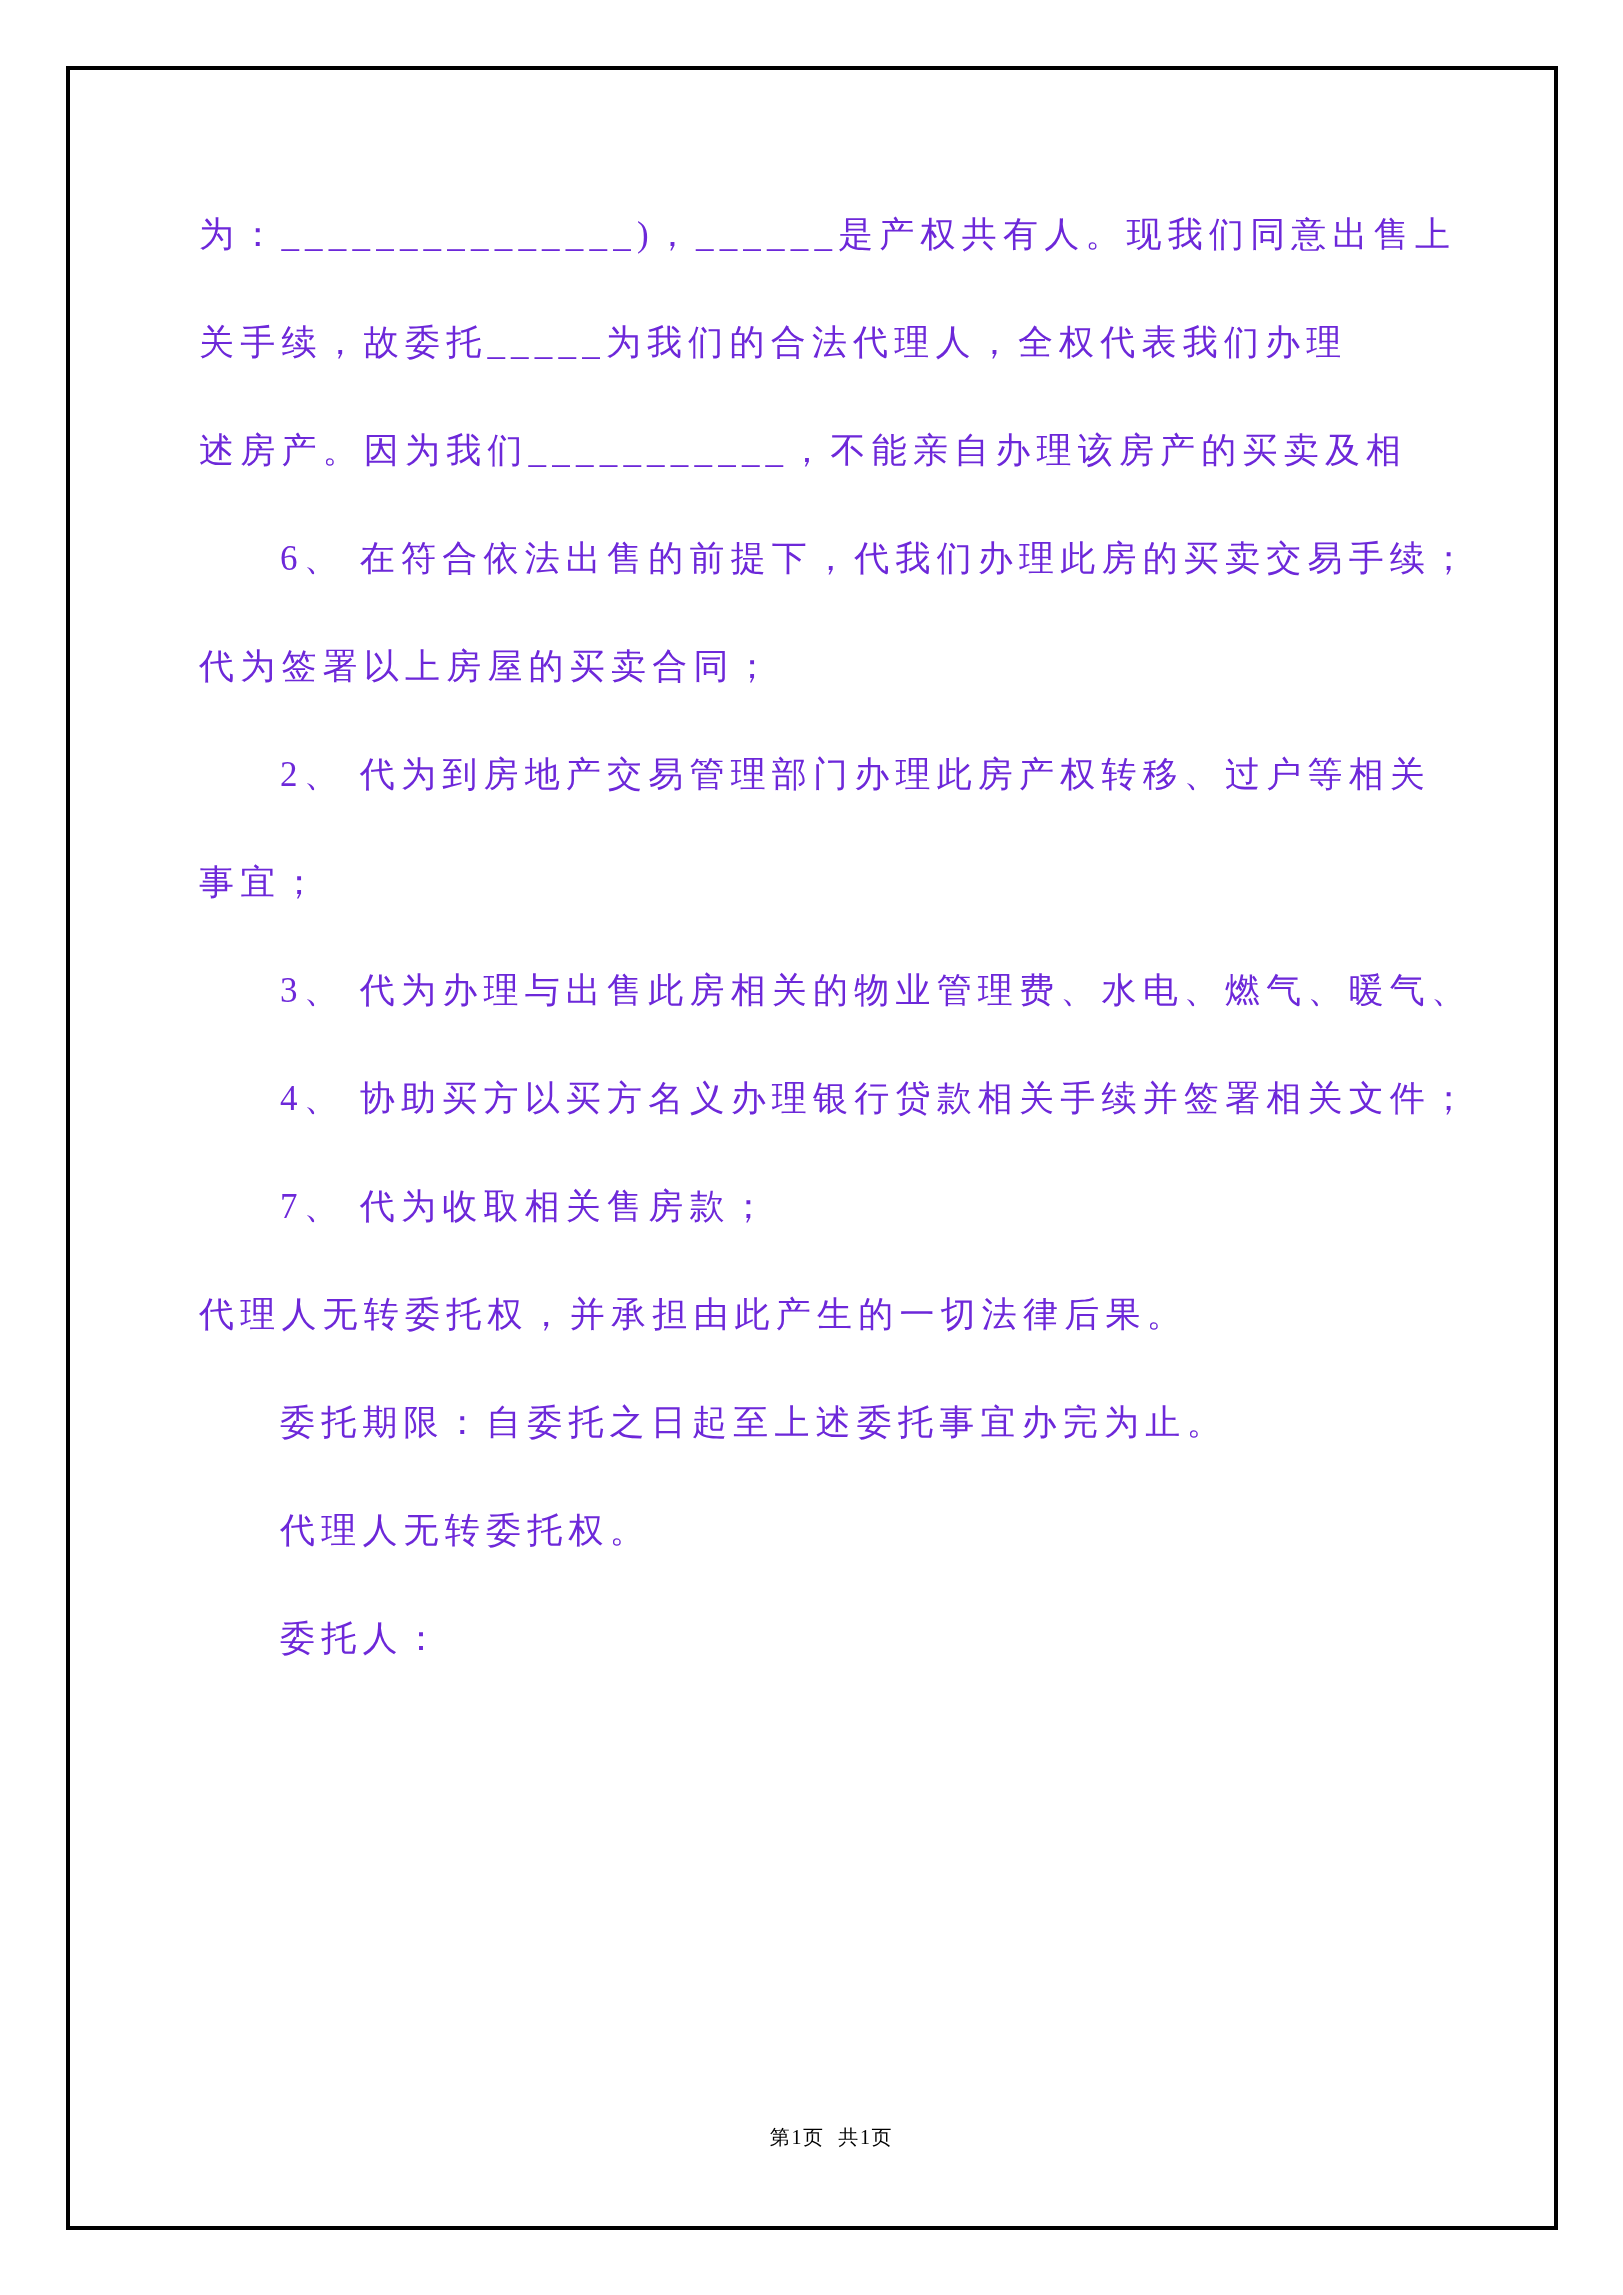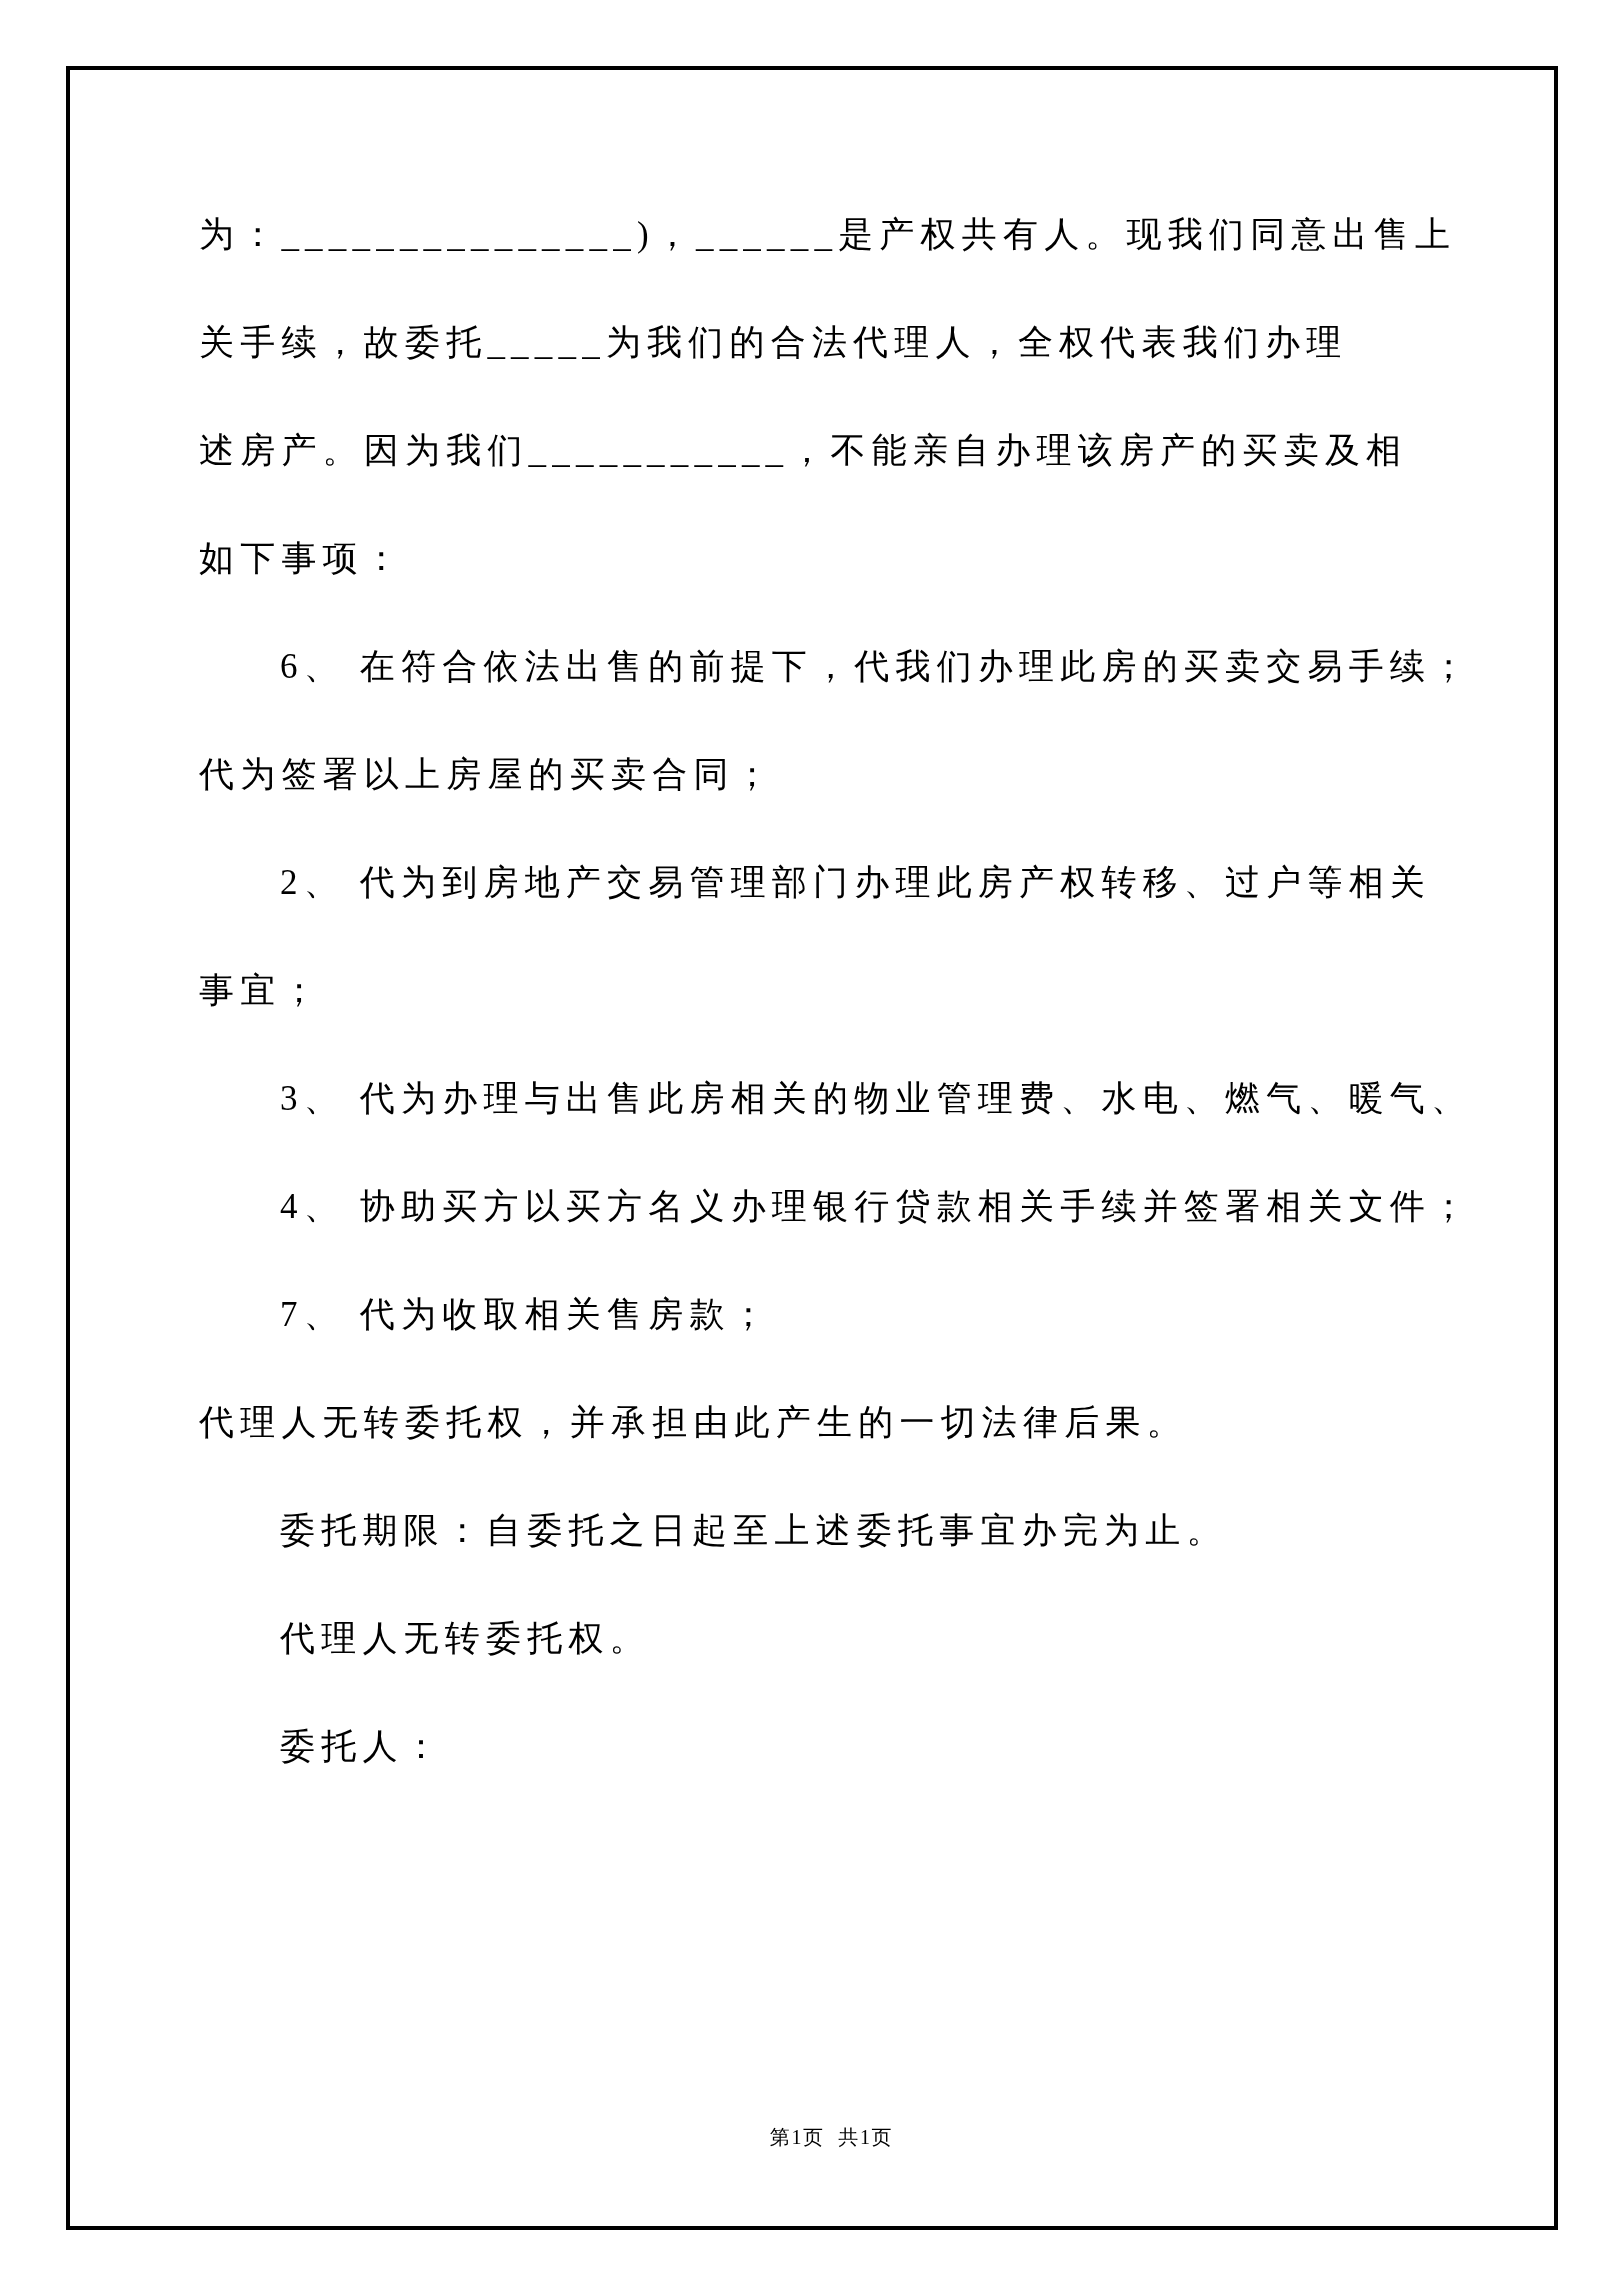--- a/index.html
+++ b/index.html
@@ -30,21 +30,21 @@
     left: 199px;
     top: 181px;
     width: 1279px;
   }
   .doc-line {
     height: 108px;
     line-height: 108px;
     font-size: 35px;
     letter-spacing: 6.2px;
     white-space: pre;
-    color: #000000;
+    color: #6d28d9;
   }
   .doc-line.indent {
     padding-left: 81px;
   }
   .page-footer {
     position: absolute;
     left: 0;
     top: 2124px;
     width: 1623px;
     text-align: center;
@@ -57,21 +57,20 @@
 </style>
 </head>
 <body>
 
 <div class="page-border"></div>
 
 <div class="doc-content" id="doc-lines">
     <div class="doc-line">为：_______________)，______是产权共有人。现我们同意出售上</div>
     <div class="doc-line">关手续，故委托_____为我们的合法代理人，全权代表我们办理</div>
     <div class="doc-line">述房产。因为我们___________，不能亲自办理该房产的买卖及相</div>
-    <div class="doc-line">如下事项：</div>
     <div class="doc-line indent">6、 在符合依法出售的前提下，代我们办理此房的买卖交易手续；</div>
     <div class="doc-line">代为签署以上房屋的买卖合同；</div>
     <div class="doc-line indent">2、 代为到房地产交易管理部门办理此房产权转移、过户等相关</div>
     <div class="doc-line">事宜；</div>
     <div class="doc-line indent">3、 代为办理与出售此房相关的物业管理费、水电、燃气、暖气、</div>
     <div class="doc-line indent">4、 协助买方以买方名义办理银行贷款相关手续并签署相关文件；</div>
     <div class="doc-line indent">7、 代为收取相关售房款；</div>
     <div class="doc-line">代理人无转委托权，并承担由此产生的一切法律后果。</div>
     <div class="doc-line indent">委托期限：自委托之日起至上述委托事宜办完为止。</div>
     <div class="doc-line indent">代理人无转委托权。</div>

